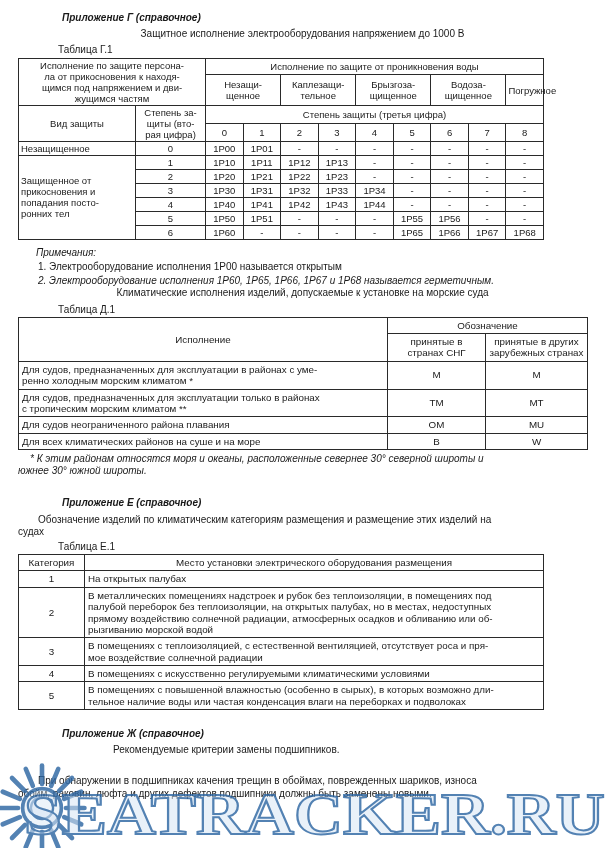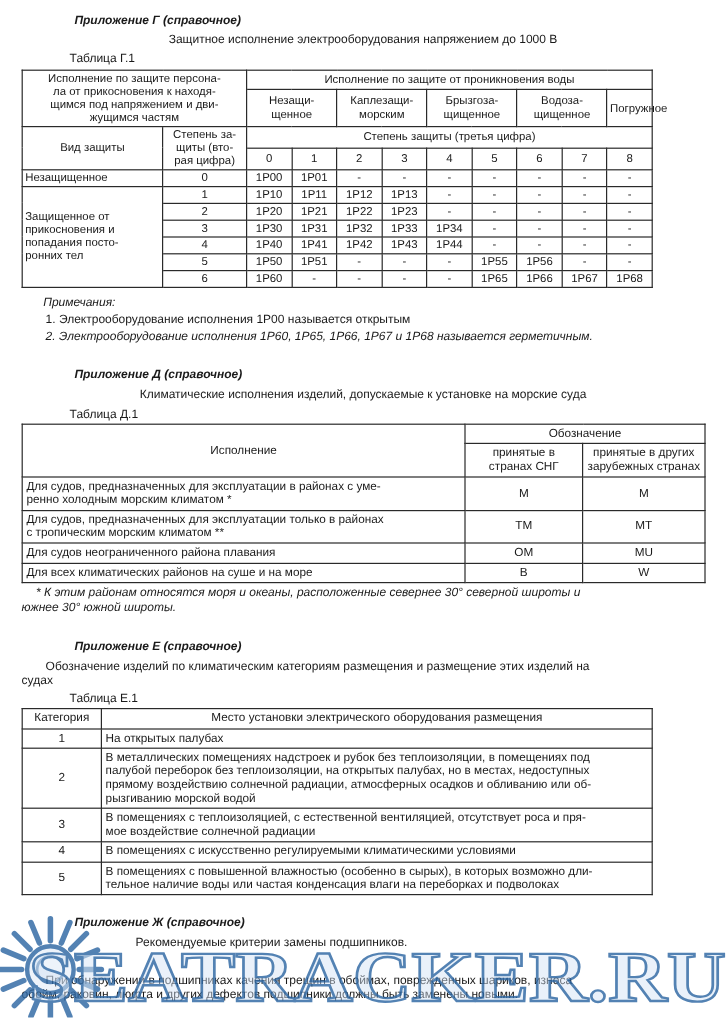--- a/index.html
+++ b/index.html
@@ -66,21 +66,21 @@
           <td class="c pre" colspan="2" rowspan="2">Исполнение по защите персона-
 ла от прикосновения к находя-
 щимся под напряжением и дви-
 жущимся частям</td>
           <td class="c" colspan="9">Исполнение по защите от проникновения воды</td>
         </tr>
         <tr>
           <td class="c pre" colspan="2">Незащи-
 щенное</td>
           <td class="c pre" colspan="2">Каплезащи-
-морским</td>
+тельное</td>
           <td class="c pre" colspan="2">Брызгоза-
 щищенное</td>
           <td class="c pre" colspan="2">Водоза-
 щищенное</td>
           <td class="c pre">Погружное</td>
         </tr>
         <tr>
           <td class="c" rowspan="2">Вид защиты</td>
           <td class="c pre" rowspan="2">Степень за-
 щиты (вто-
@@ -189,21 +189,20 @@
         </tr>
       </tbody>
     </table>
 
     <p class="notes-label">Примечания:</p>
     <p class="note-item">1. Электрооборудование исполнения 1Р00 называется открытым</p>
     <p class="note-item italic">2. Электрооборудование исполнения 1Р60, 1Р65, 1Р66, 1Р67 и 1Р68 называется герметичным.</p>
   </section>
 
   <section>
-    <p class="app-heading mt-section">Приложение Д (справочное)</p>
     <p class="center-line">Климатические исполнения изделий, допускаемые к установке на морские суда</p>
     <p class="tbl-label">Таблица Д.1</p>
 
     <table class="tbl tbl-d">
       <colgroup>
           <col style="width:369px">
           <col style="width:98px">
           <col style="width:102px">
         </colgroup>
       <tbody>

